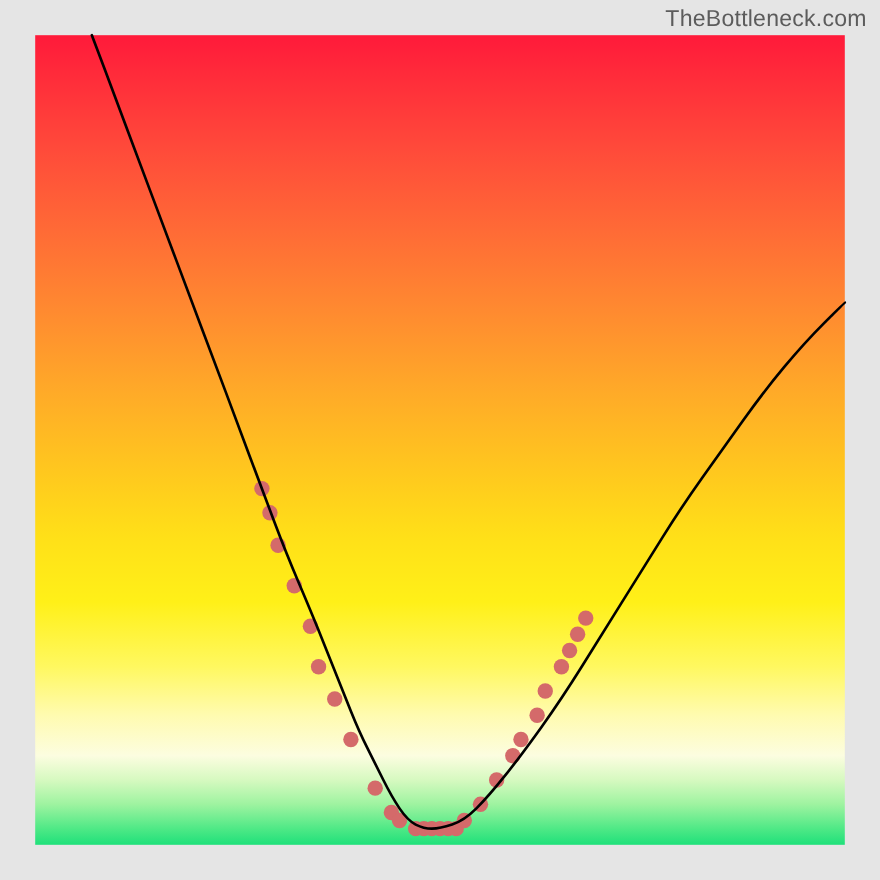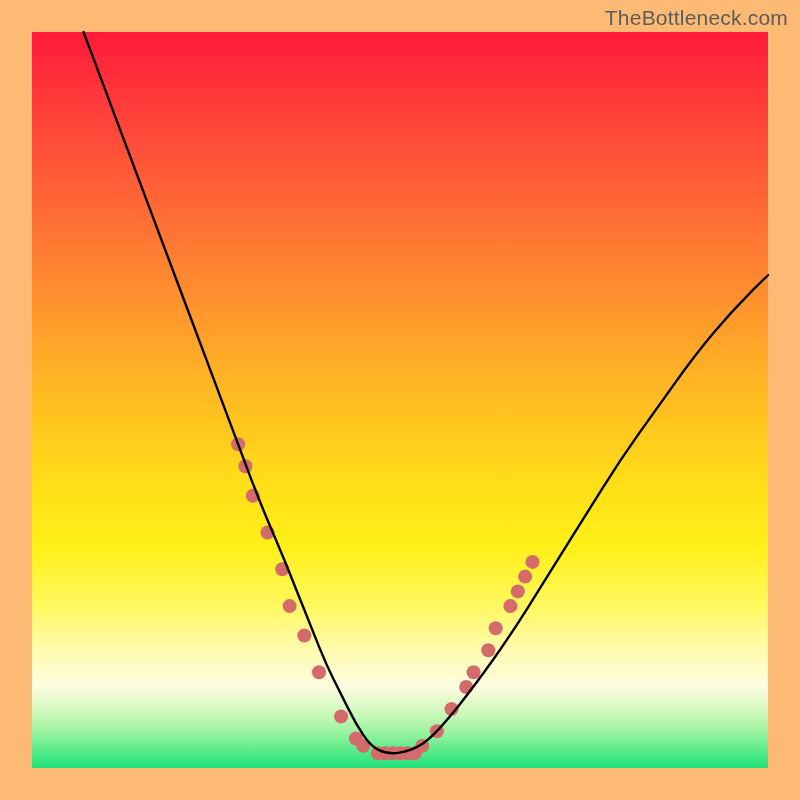--- a/index.html
+++ b/index.html
@@ -9,21 +9,21 @@
     height: 800px;
     background: #000;
     overflow: hidden;
   }
   .frame {
     position: absolute;
     top: 0;
     left: 0;
     width: 800px;
     height: 800px;
-    background: #fdba74;
+    background: #e5e5e5;
   }
   .plot-area {
     position: absolute;
     top: 32px;
     left: 32px;
     width: 736px;
     height: 736px;
     background: linear-gradient(to bottom,
       #ff1a3a 0%,
       #ff2f3a 6%,

